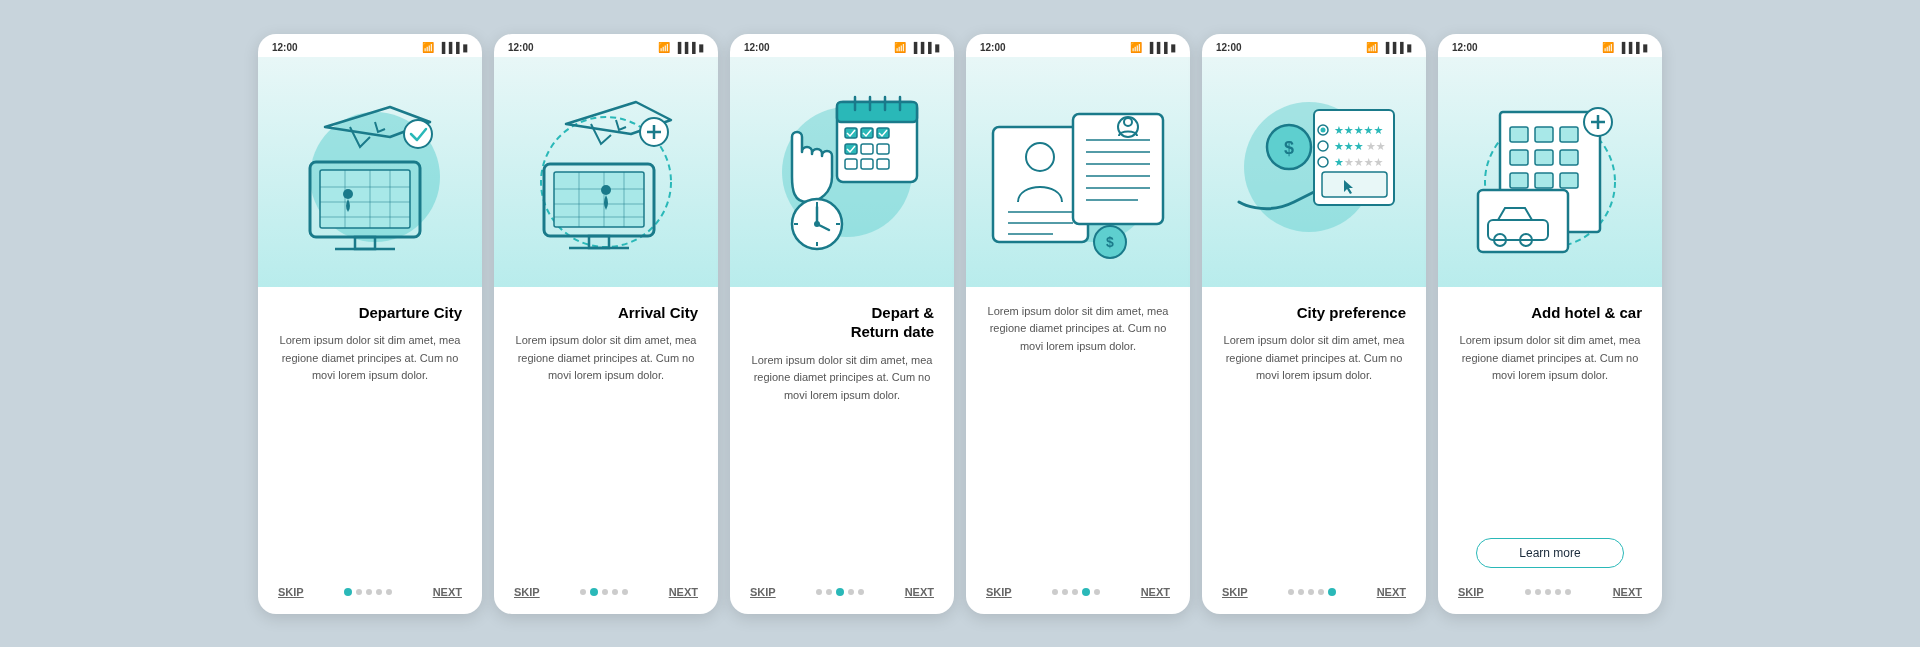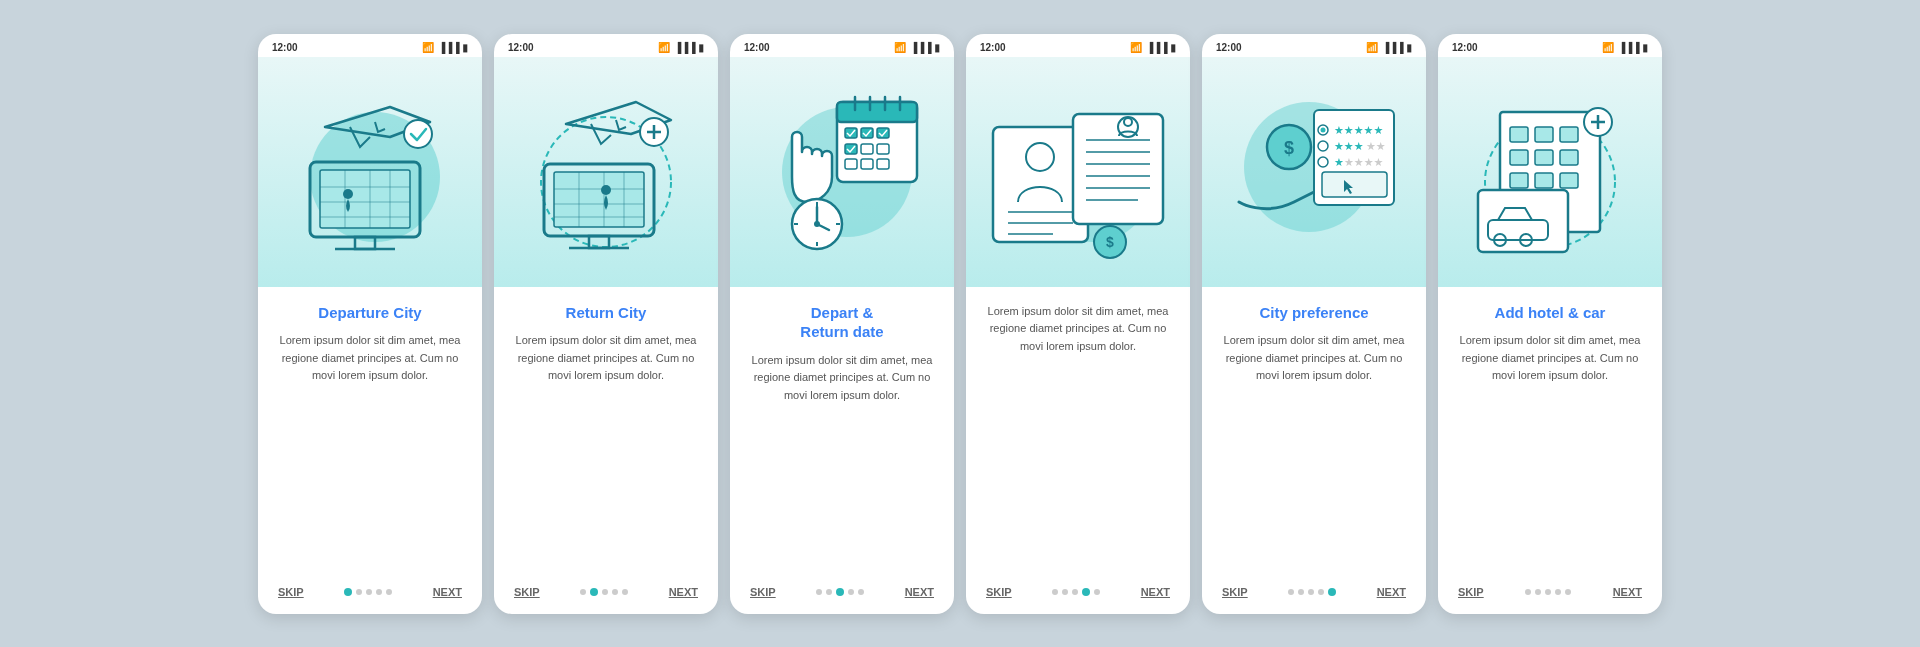--- a/index.html
+++ b/index.html
@@ -62,22 +62,22 @@
     
     .card-content {
       padding: 16px 20px 0;
       flex: 1;
       display: flex;
       flex-direction: column;
     }
     .card-title {
       font-size: 15px;
       font-weight: bold;
-      color: #3b82f6;
-      text-align: center;
+      color: #000000;
+      text-align: right;
       margin-bottom: 10px;
       line-height: 1.3;
     }
     .card-body {
       font-size: 11px;
       color: #555;
       text-align: center;
       line-height: 1.6;
       flex: 1;
     }
@@ -217,21 +217,21 @@
         <path d="M60 52 L130 30 L165 48 L125 62 Z" fill="none" stroke="#1a7a8a" stroke-width="2.5" stroke-linejoin="round"></path>
         <path d="M85 52 L95 72 L105 63" fill="none" stroke="#1a7a8a" stroke-width="2"></path>
         <path d="M110 48 L113 58 L120 55" fill="none" stroke="#1a7a8a" stroke-width="2"></path>
 
         <circle cx="148" cy="60" r="14" fill="white" stroke="#1a7a8a" stroke-width="2"></circle>
         <line x1="148" y1="53" x2="148" y2="67" stroke="#1a7a8a" stroke-width="2.5"></line>
         <line x1="141" y1="60" x2="155" y2="60" stroke="#1a7a8a" stroke-width="2.5"></line>
       </svg>
     </div>
     <div class="card-content">
-      <div class="card-title">Return City</div>
+      <div class="card-title">Arrival City</div>
       <div class="card-body">Lorem ipsum dolor sit dim amet, mea regione diamet principes at. Cum no movi lorem ipsum dolor.</div>
     </div>
     <div class="card-nav">
       <span class="nav-skip">SKIP</span>
       <div class="dots">
         <div class="dot"></div>
         <div class="dot active"></div>
         <div class="dot"></div>
         <div class="dot"></div>
         <div class="dot"></div>
@@ -456,20 +456,21 @@
         <circle cx="76" cy="168" r="6" fill="none" stroke="#1a7a8a" stroke-width="2"></circle>
 
         <circle cx="148" cy="50" r="14" fill="white" stroke="#1a7a8a" stroke-width="2"></circle>
         <line x1="148" y1="43" x2="148" y2="57" stroke="#1a7a8a" stroke-width="2.5"></line>
         <line x1="141" y1="50" x2="155" y2="50" stroke="#1a7a8a" stroke-width="2.5"></line>
       </svg>
     </div>
     <div class="card-content">
       <div class="card-title">Add hotel &amp; car</div>
       <div class="card-body">Lorem ipsum dolor sit dim amet, mea regione diamet principes at. Cum no movi lorem ipsum dolor.</div>
+      <button class="learn-more-btn">Learn more</button>
     </div>
     <div class="card-nav">
       <span class="nav-skip">SKIP</span>
       <div class="dots">
         <div class="dot"></div>
         <div class="dot"></div>
         <div class="dot"></div>
         <div class="dot"></div>
         <div class="dot"></div>
       </div>

